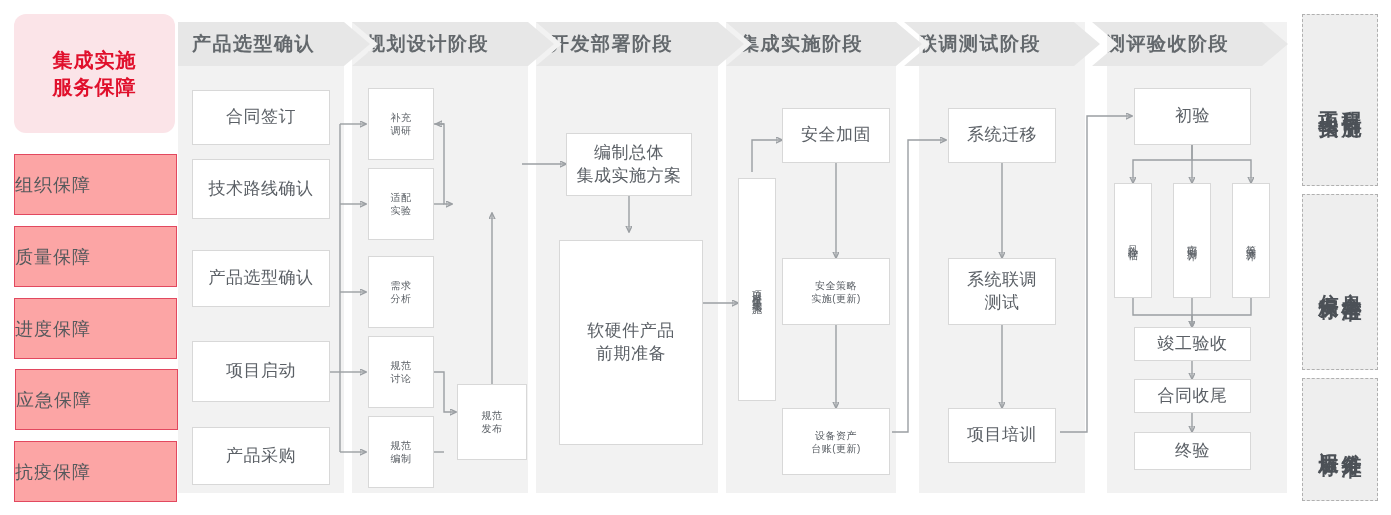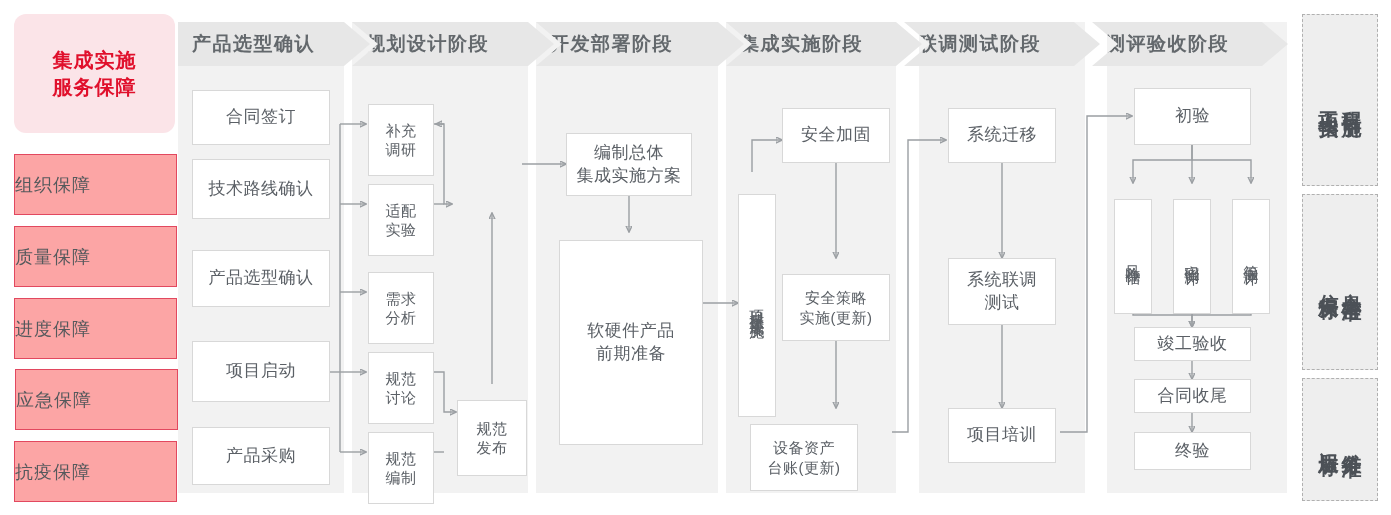--- a/index.html
+++ b/index.html
@@ -68,21 +68,21 @@
     background:#ffffff;
     border:1px solid #d8d8d8;
     box-sizing:border-box;
     display:flex;align-items:center;justify-content:center;
     text-align:center;
     color:#5b6066;
     font-size:17px;
     line-height:1.3;
     letter-spacing:0.5px;
   }
-  .node.sm{font-size:15px;margin-top:16px;}
+  .node.sm{font-size:10px;}
   .node.vert{
     writing-mode:vertical-rl;
     text-orientation:upright;
     letter-spacing:2px;
   }
 
   
   .std{
     position:absolute;
     background:#eeeeee;
@@ -268,21 +268,21 @@
   <div class="node sm vert" style="left:738px;top:178px;width:38px;height:223px;">
     <span>项目整体集成实施</span>
   </div>
   <div class="node" style="left:782px;top:108px;width:108px;height:55px;">
     <span>安全加固</span>
   </div>
   <div class="node sm" style="left:782px;top:258px;width:108px;height:67px;">
     <span style="white-space:pre-line;">安全策略
 实施(更新)</span>
   </div>
-  <div class="node sm" style="left:750px;top:408px;width:108px;height:67px;">
+  <div class="node sm" style="left:782px;top:408px;width:108px;height:67px;">
     <span style="white-space:pre-line;">设备资产
 台账(更新)</span>
   </div>
 
   <div class="node" style="left:948px;top:258px;width:108px;height:67px;">
     <span style="white-space:pre-line;">系统联调
 测试</span>
   </div>
   <div class="node" style="left:948px;top:108px;width:108px;height:55px;">
     <span>系统迁移</span>

